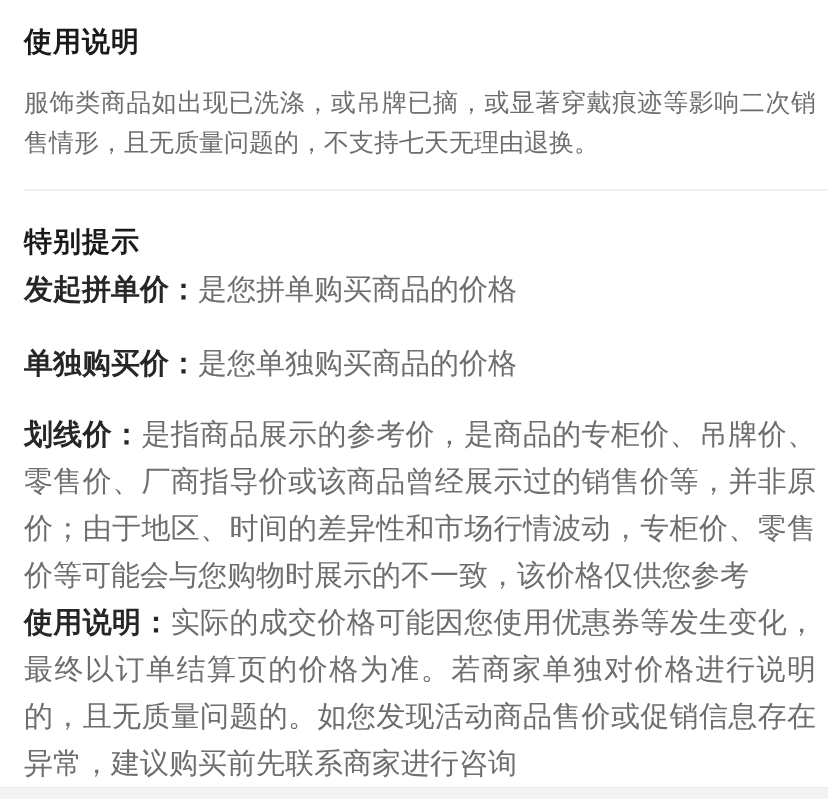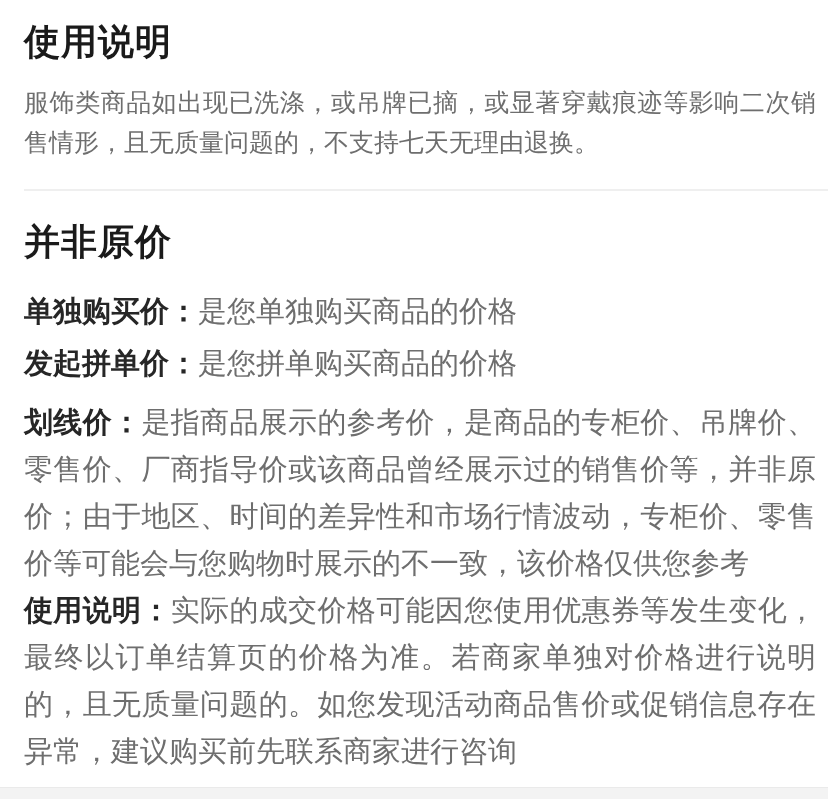--- a/index.html
+++ b/index.html
@@ -13,21 +13,21 @@
     background: #ffffff;
     overflow: hidden;
     font-family: "Liberation Sans", "DejaVu Sans", sans-serif;
     -webkit-font-smoothing: antialiased;
   }
   .content {
     padding: 0 12px 0 24px;
   }
   .section-title {
     margin: 0;
-    font-size: 36px;
+    font-size: 28px;
     line-height: 30px;
     font-weight: 700;
     color: #1a1a1a;
     letter-spacing: 1px;
   }
   .usage-title {
     padding-top: 27px;
   }
   .price-title {
     margin-top: 36px;
@@ -54,21 +54,21 @@
     margin-top: 34px;
   }
   .long-para {
     margin: 0;
     font-size: 29px;
     line-height: 47px;
     color: #6e6e6e;
     text-align: justify;
   }
   .long-para.first {
-    margin-top: 16px;
+    margin-top: 28px;
   }
   .term-label {
     font-weight: 700;
     color: #262626;
   }
   .separator-bar {
     position: absolute;
     left: 0;
     right: 0;
     bottom: 0;
@@ -87,28 +87,28 @@
     <p class="usage-body">服饰类商品如出现已洗涤，或吊牌已摘，或显著穿戴痕迹等影响二次销售情形，且无质量问题的，不支持七天无理由退换。</p>
   </section>
 
 </div>
 
 <div class="divider"></div>
 
 <div class="content">
 
   <section>
-    <h2 class="section-title price-title">并非原价</h2>
+    <h2 class="section-title price-title">特别提示</h2>
+
+    <p class="def-line">
+      <span class="term-label">发起拼单价：</span><span>是您拼单购买商品的价格</span>
+    </p>
 
     <p class="def-line first">
       <span class="term-label">单独购买价：</span><span>是您单独购买商品的价格</span>
-    </p>
-
-    <p class="def-line">
-      <span class="term-label">发起拼单价：</span><span>是您拼单购买商品的价格</span>
     </p>
 
     <p class="long-para first">
       <span class="term-label">划线价：</span><span>是指商品展示的参考价，是商品的专柜价、吊牌价、零售价、厂商指导价或该商品曾经展示过的销售价等，并非原价；由于地区、时间的差异性和市场行情波动，专柜价、零售价等可能会与您购物时展示的不一致，该价格仅供您参考</span>
     </p>
 
     <p class="long-para">
       <span class="term-label">使用说明：</span><span>实际的成交价格可能因您使用优惠券等发生变化，最终以订单结算页的价格为准。若商家单独对价格进行说明的，且无质量问题的。如您发现活动商品售价或促销信息存在异常，建议购买前先联系商家进行咨询</span>
     </p>
   </section>

